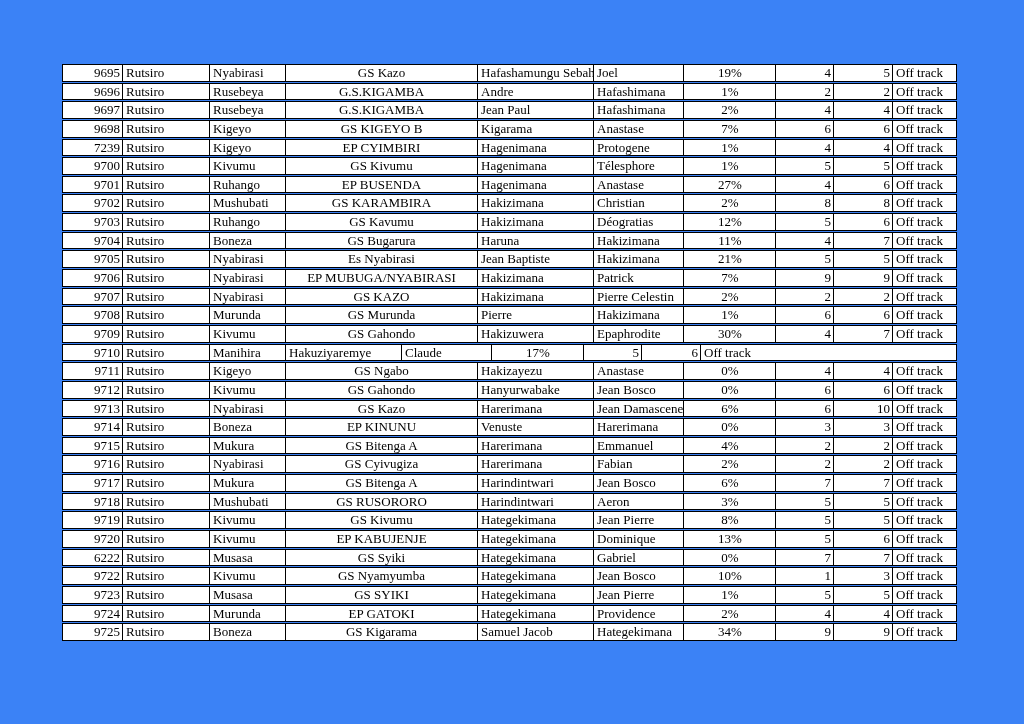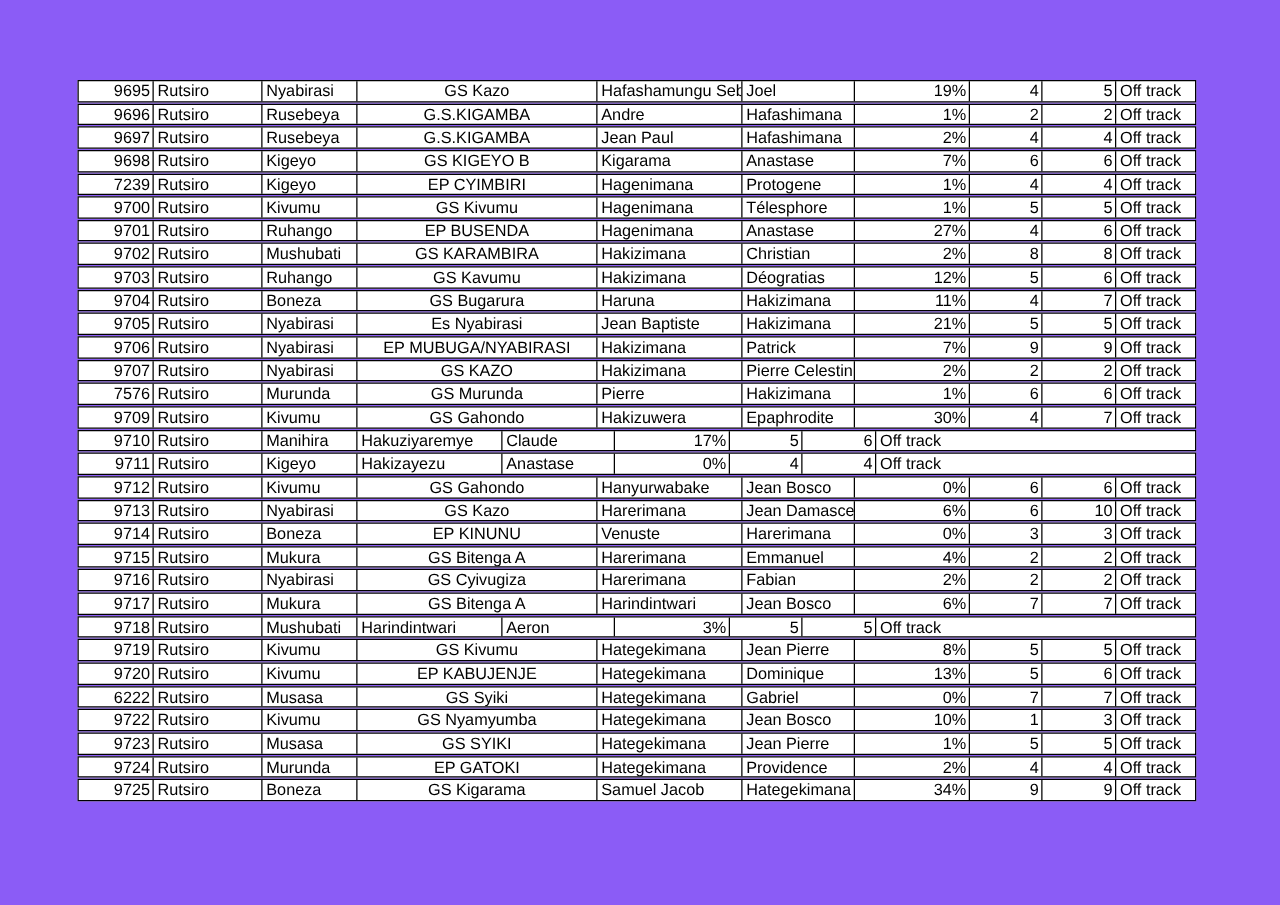--- a/index.html
+++ b/index.html
@@ -7,22 +7,23 @@
     padding: 0;
     background: #ffffff;
     width: 1024px;
     height: 724px;
     font-family: "Liberation Sans", sans-serif;
   }
   .page {
     position: relative;
     width: 1024px;
     height: 724px;
-    background: #8b5cf6;
+    background: #3b82f6;
     overflow: hidden;
+    font-family: Liberation Serif, serif;
   }
   .sheet {
     position: absolute;
     left: 62px;
     top: 64px;
     display: flex;
     flex-direction: column;
     gap: 1px;
   }
   .row {
@@ -44,21 +45,21 @@
     flex: 0 0 auto;
   }
   .cell:last-child { border-right: none; }
   .r { text-align: right; padding-right: 2px; }
   .c1  { width: 60px; }
   .c2  { width: 87px; }
   .c3  { width: 76px; }
   .c4  { width: 192px; text-align: center; }
   .c5  { width: 116px; }
   .c6  { width: 90px; }
-  .c7  { width: 92px; }
+  .c7  { width: 92px; text-align: center; }
   .c8  { width: 58px; }
   .c9  { width: 59px; }
   .c10 { width: 63px; }
 </style>
 </head>
 <body>
 
 <div class="page">
   <div class="sheet" id="sheet">
   <div class="row">
@@ -224,21 +225,21 @@
     <div class="cell c4">GS KAZO</div>
     <div class="cell c5">Hakizimana</div>
     <div class="cell c6">Pierre Celestin</div>
     <div class="cell c7 r">2%</div>
     <div class="cell c8 r">2</div>
     <div class="cell c9 r">2</div>
     <div class="cell c10">Off track</div>
   </div>
 
   <div class="row">
-    <div class="cell c1 r">7576</div>
+    <div class="cell c1 r">9708</div>
     <div class="cell c2">Rutsiro</div>
     <div class="cell c3">Murunda</div>
     <div class="cell c4">GS Murunda</div>
     <div class="cell c5">Pierre</div>
     <div class="cell c6">Hakizimana</div>
     <div class="cell c7 r">1%</div>
     <div class="cell c8 r">6</div>
     <div class="cell c9 r">6</div>
     <div class="cell c10">Off track</div>
   </div>
@@ -265,20 +266,21 @@
     <div class="cell c7 r">17%</div>
     <div class="cell c8 r">5</div>
     <div class="cell c9 r">6</div>
     <div class="cell c10">Off track</div>
   </div>
 
   <div class="row">
     <div class="cell c1 r">9711</div>
     <div class="cell c2">Rutsiro</div>
     <div class="cell c3">Kigeyo</div>
+    <div class="cell c4">GS Ngabo</div>
     <div class="cell c5">Hakizayezu</div>
     <div class="cell c6">Anastase</div>
     <div class="cell c7 r">0%</div>
     <div class="cell c8 r">4</div>
     <div class="cell c9 r">4</div>
     <div class="cell c10">Off track</div>
   </div>
 
   <div class="row">
     <div class="cell c1 r">9712</div>
@@ -355,20 +357,21 @@
     <div class="cell c7 r">6%</div>
     <div class="cell c8 r">7</div>
     <div class="cell c9 r">7</div>
     <div class="cell c10">Off track</div>
   </div>
 
   <div class="row">
     <div class="cell c1 r">9718</div>
     <div class="cell c2">Rutsiro</div>
     <div class="cell c3">Mushubati</div>
+    <div class="cell c4">GS RUSORORO</div>
     <div class="cell c5">Harindintwari</div>
     <div class="cell c6">Aeron</div>
     <div class="cell c7 r">3%</div>
     <div class="cell c8 r">5</div>
     <div class="cell c9 r">5</div>
     <div class="cell c10">Off track</div>
   </div>
 
   <div class="row">
     <div class="cell c1 r">9719</div>

